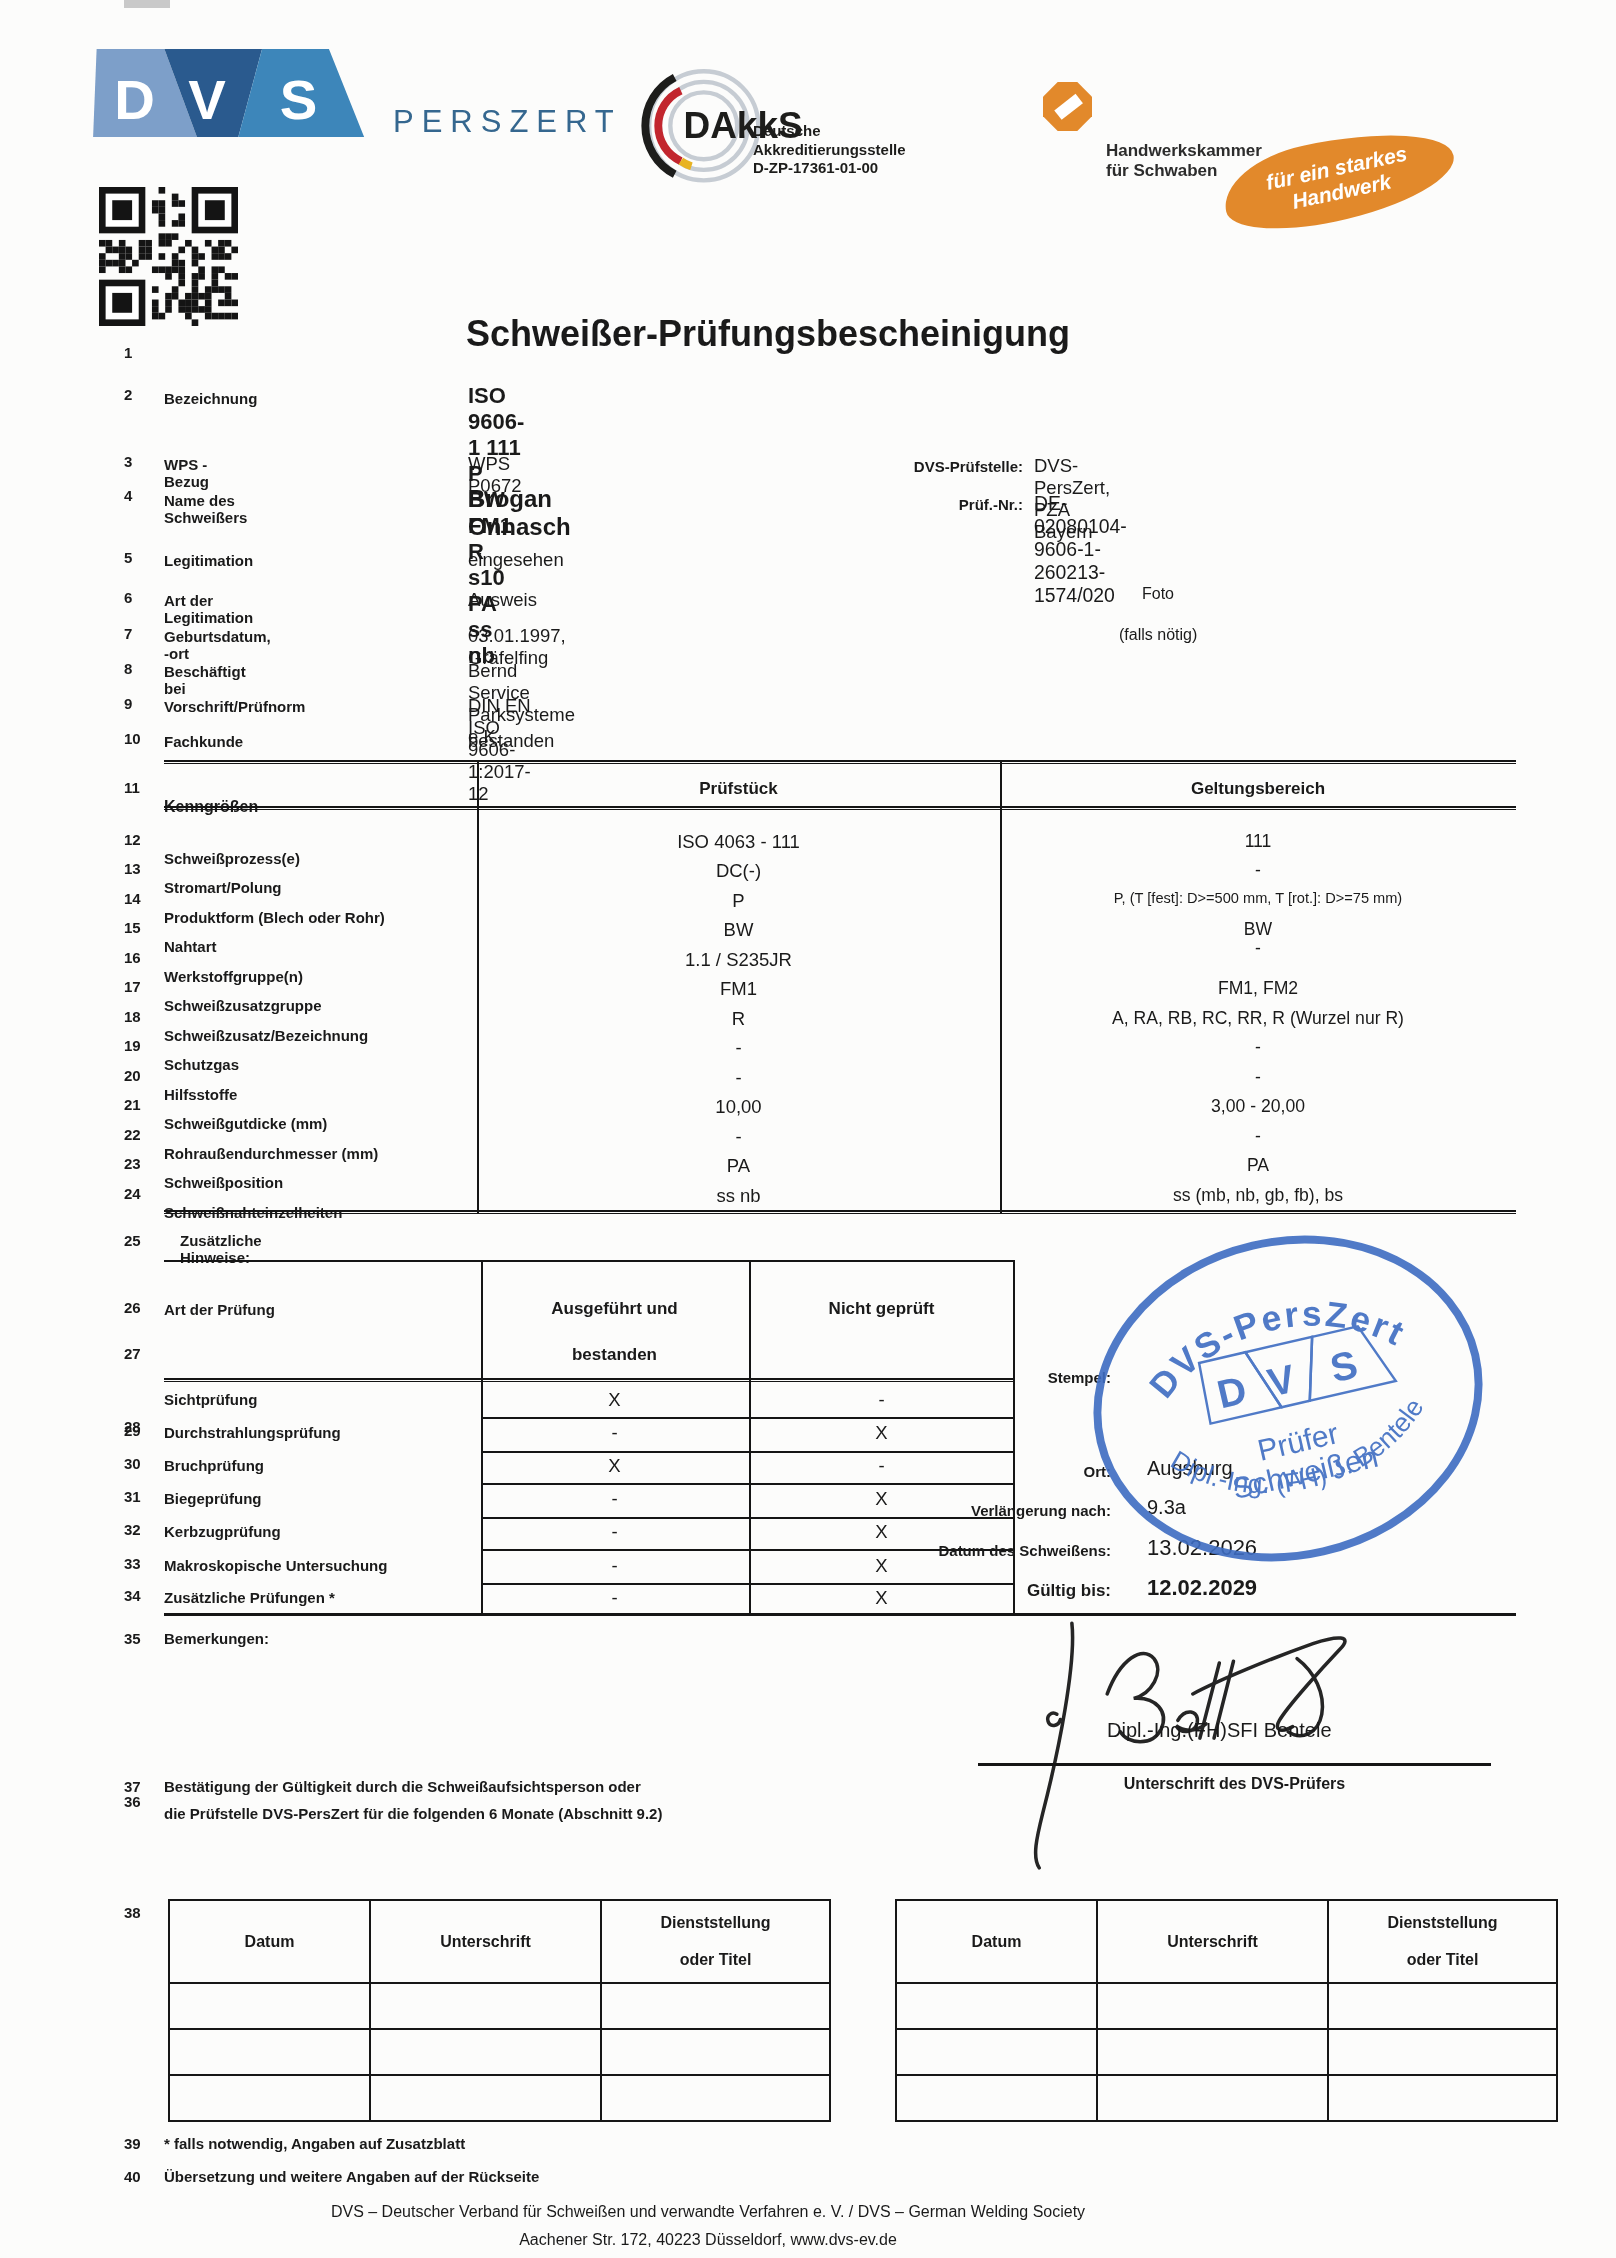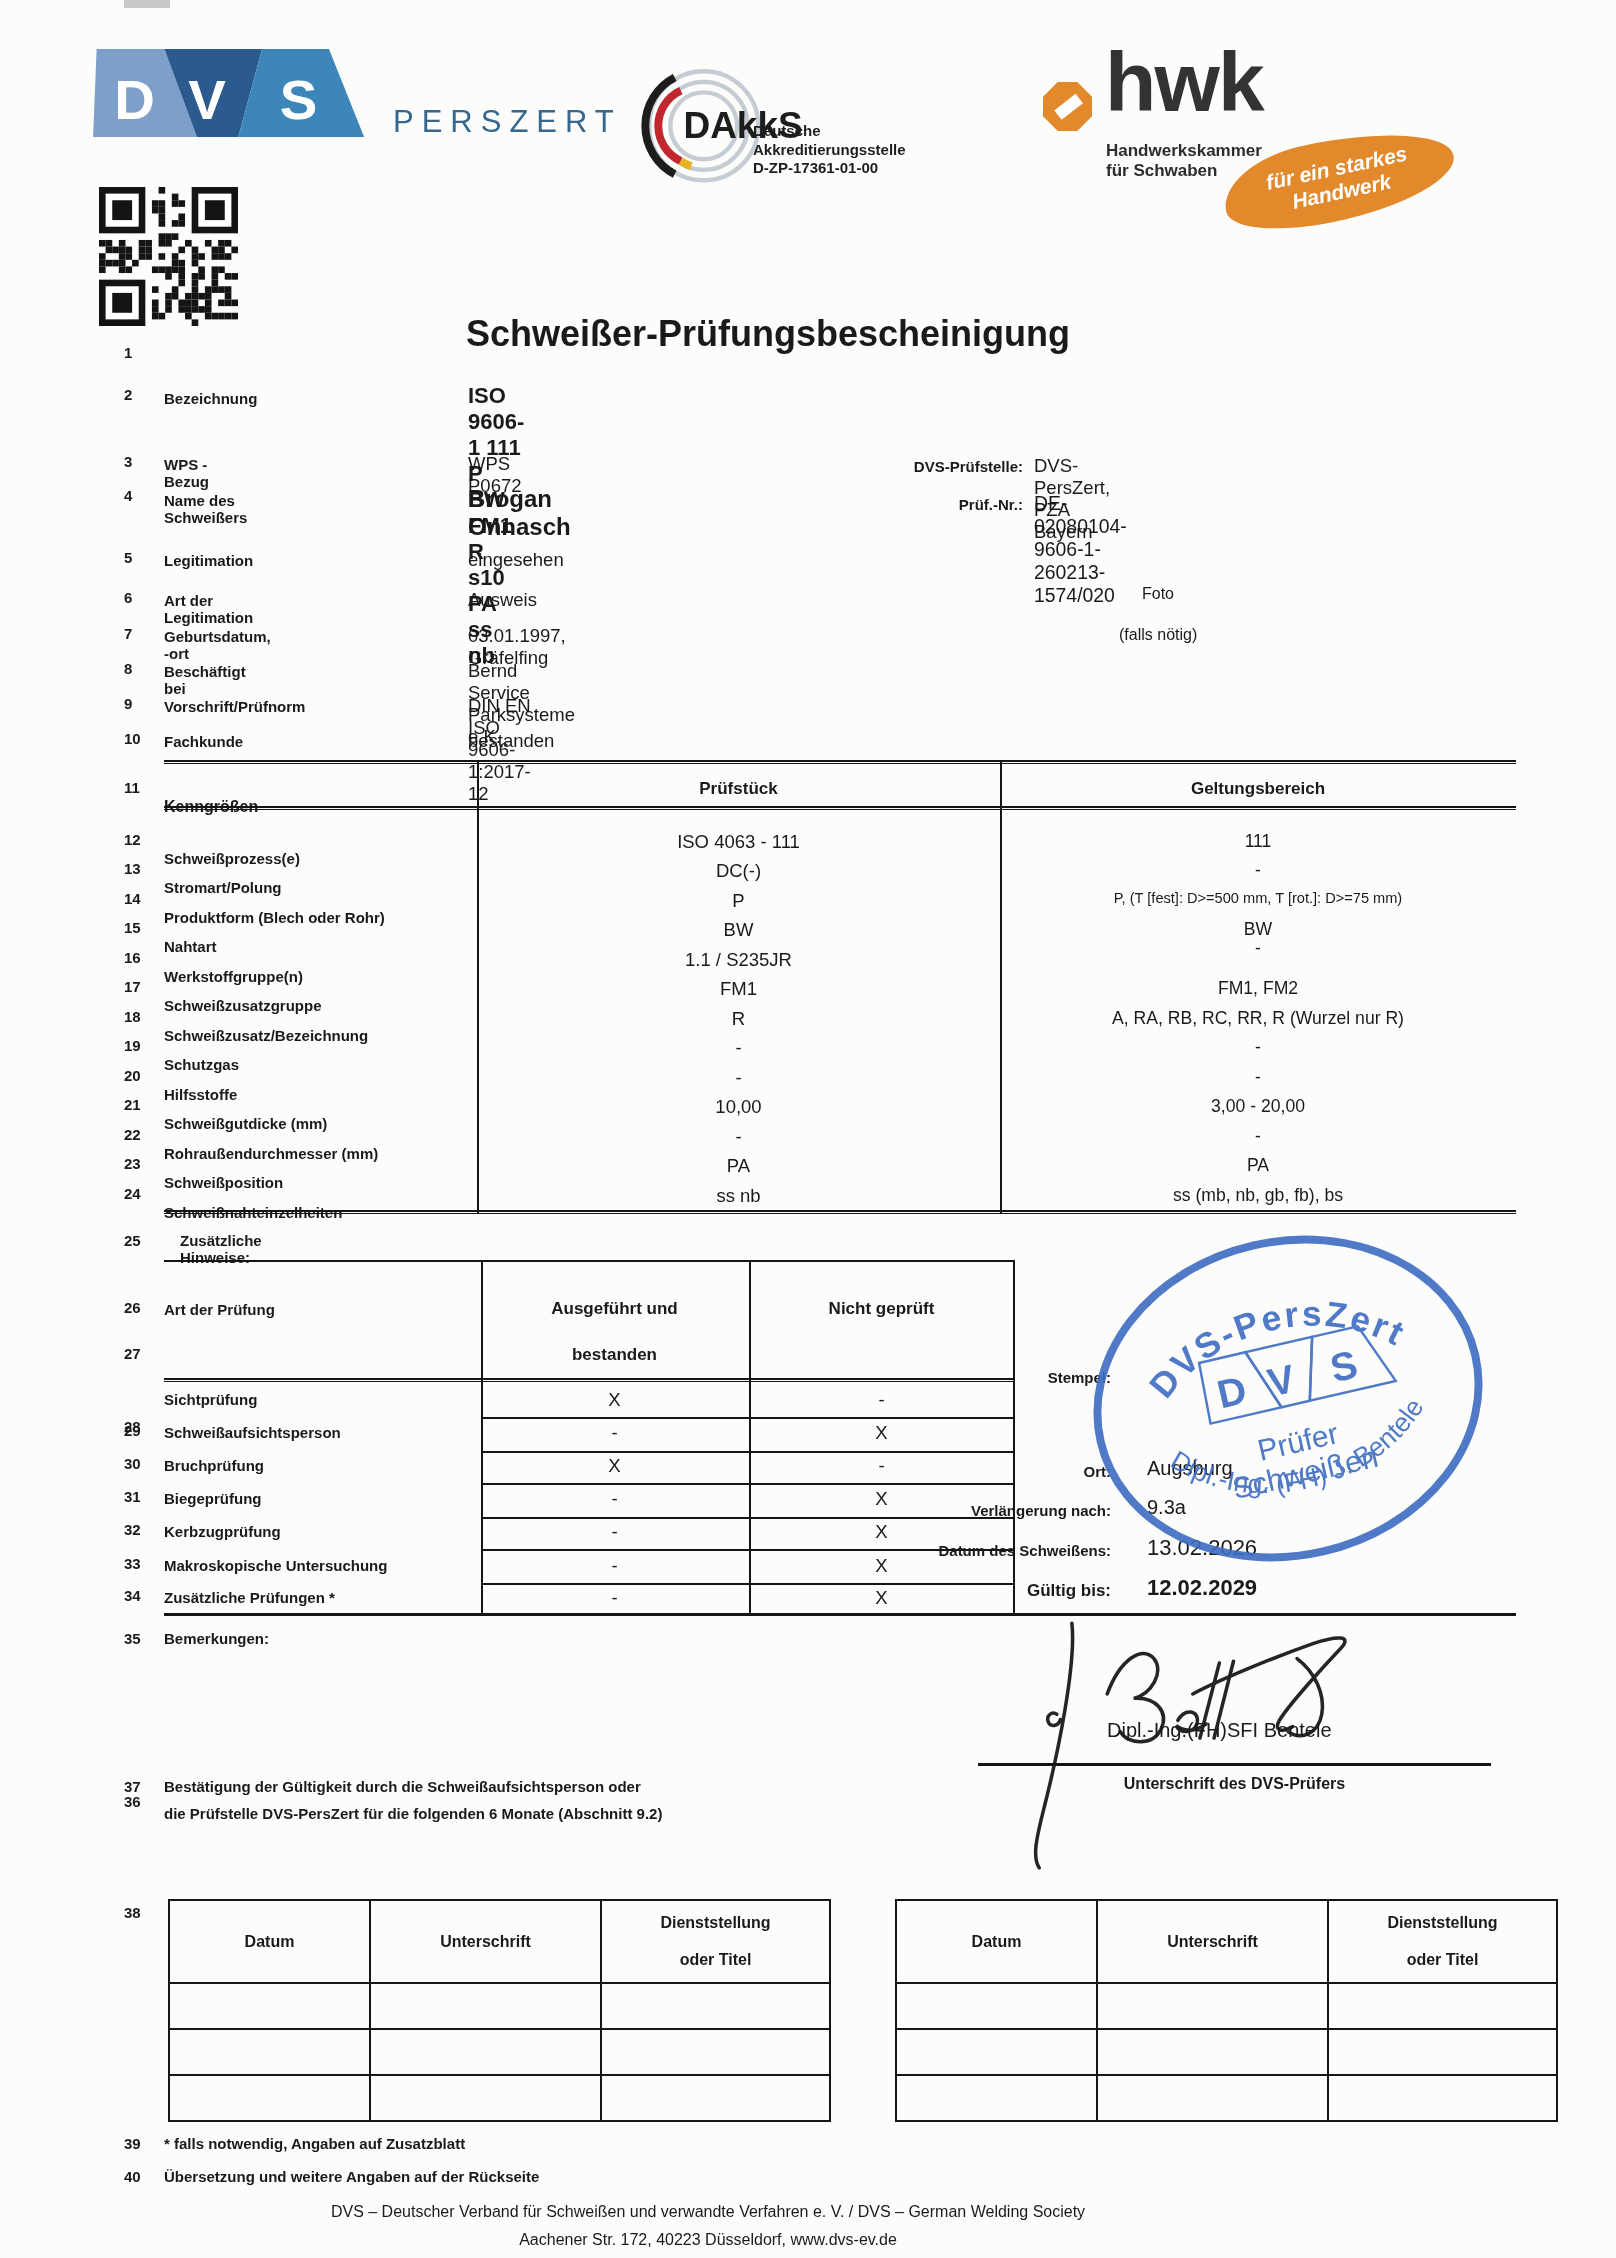--- a/index.html
+++ b/index.html
@@ -67,21 +67,20 @@
   </div>
   <div class="abs" style="left:753px;top:122px;font-size:15px;font-weight:bold;line-height:18.5px;color:#1d1d1b;">
     <div>Deutsche</div>
     <div>Akkreditierungsstelle</div>
     <div>D-ZP-17361-01-00</div>
   </div>
 
   <div class="abs octagon" style="left:1043px;top:82px;width:49px;height:49px;">
     <div class="abs octcut" style="left:12.4px;top:19.4px;width:26.5px;height:11.5px;"></div>
   </div>
-  <div class="abs" style="left:1105px;top:34px;font-size:84px;font-weight:bold;color:#333;letter-spacing:-1.8px;">hwk</div>
   <div class="abs" style="left:1106px;top:141px;font-size:17px;font-weight:bold;line-height:20px;color:#2c2c2c;">
     <div>Handwerkskammer</div>
     <div>für Schwaben</div>
   </div>
   <div class="abs swoosh" style="left:1222px;top:139px;width:234px;height:81px;font-size:21px;line-height:24px;">
     <span>für ein starkes</span>
     <span>Handwerk</span>
   </div>
 
   <div class="abs" style="left:99px;top:187px;">
@@ -394,21 +393,21 @@
 
     <div class="abs trow" style="left:0;top:129px;width:1392px;">
       <span class="no abs" style="left:0;margin-top:29px;">28</span>
       <span class="lbl abs" style="left:40px;top:1.8px;">Sichtprüfung</span>
       <span class="t2">X</span>
       <span class="t3">-</span>
     </div>
     <div class="abs sline" style="left:357px;top:157px;width:532px;"></div>
     <div class="abs trow" style="left:0;top:162px;width:1392px;">
       <span class="no abs" style="left:0;">29</span>
-      <span class="lbl abs" style="left:40px;top:1.8px;">Schweißaufsichtsperson</span>
+      <span class="lbl abs" style="left:40px;top:1.8px;">Durchstrahlungsprüfung</span>
       <span class="t2">-</span>
       <span class="t3">X</span>
     </div>
     <div class="abs sline" style="left:357px;top:191px;width:532px;"></div>
     <div class="abs trow" style="left:0;top:195px;width:1392px;">
       <span class="no abs" style="left:0;">30</span>
       <span class="lbl abs" style="left:40px;top:1.8px;">Bruchprüfung</span>
       <span class="t2">X</span>
       <span class="t3">-</span>
     </div>

